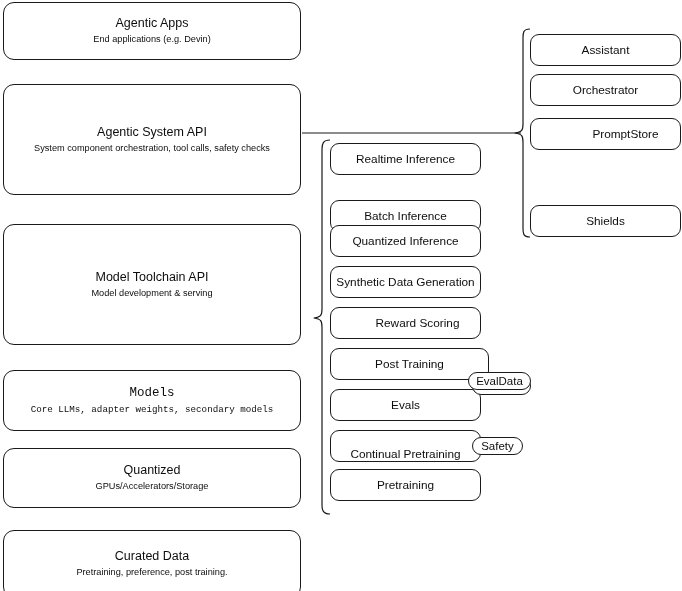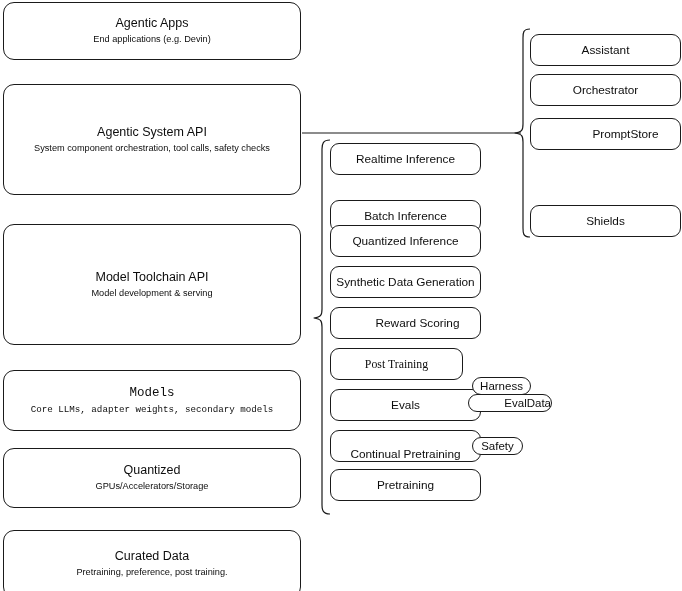--- a/index.html
+++ b/index.html
@@ -183,37 +183,37 @@
   </div>
   <div class="item" style="left:330px; top:225px; width:151px; height:32px;">
     <span>Quantized Inference</span>
   </div>
   <div class="item" style="left:330px; top:266px; width:151px; height:32px;">
     <span>Synthetic Data Generation</span>
   </div>
   <div class="item" style="left:330px; top:307px; width:151px; height:32px;padding-left:24px;">
     <span>Reward Scoring</span>
   </div>
-  <div class="item" style="left:330px; top:348px; width:133px; height:32px;font-family:Liberation Serif, serif;">
+  <div class="item" style="left:330px; top:348px; width:159px; height:32px;">
     <span>Post Training</span>
   </div>
   <div class="item" style="left:330px; top:389px; width:151px; height:32px;">
     <span>Evals</span>
   </div>
   <div class="item" style="left:330px; top:430px; width:151px; height:32px;align-items:flex-end;">
     <span>Continual Pretraining</span>
   </div>
   <div class="item" style="left:330px; top:469px; width:151px; height:32px;">
     <span>Pretraining</span>
   </div>
 
   <div class="pill" style="left:472px; top:377px; width:59px; height:18px;">
     <span>Harness</span>
   </div>
-  <div class="pill" style="left:468px; top:394px; width:84px; height:18px;justify-content:flex-end;">
+  <div class="pill" style="left:468px; top:372px; width:63px; height:18px;">
     <span>EvalData</span>
   </div>
   <div class="pill" style="left:472px; top:410px; width:51px; height:18px;margin-top:27px;">
     <span>Safety</span>
   </div>
 
   <div class="item" style="left:530px; top:34px; width:151px; height:32px;">
     <span>Assistant</span>
   </div>
   <div class="item" style="left:530px; top:74px; width:151px; height:32px;">

